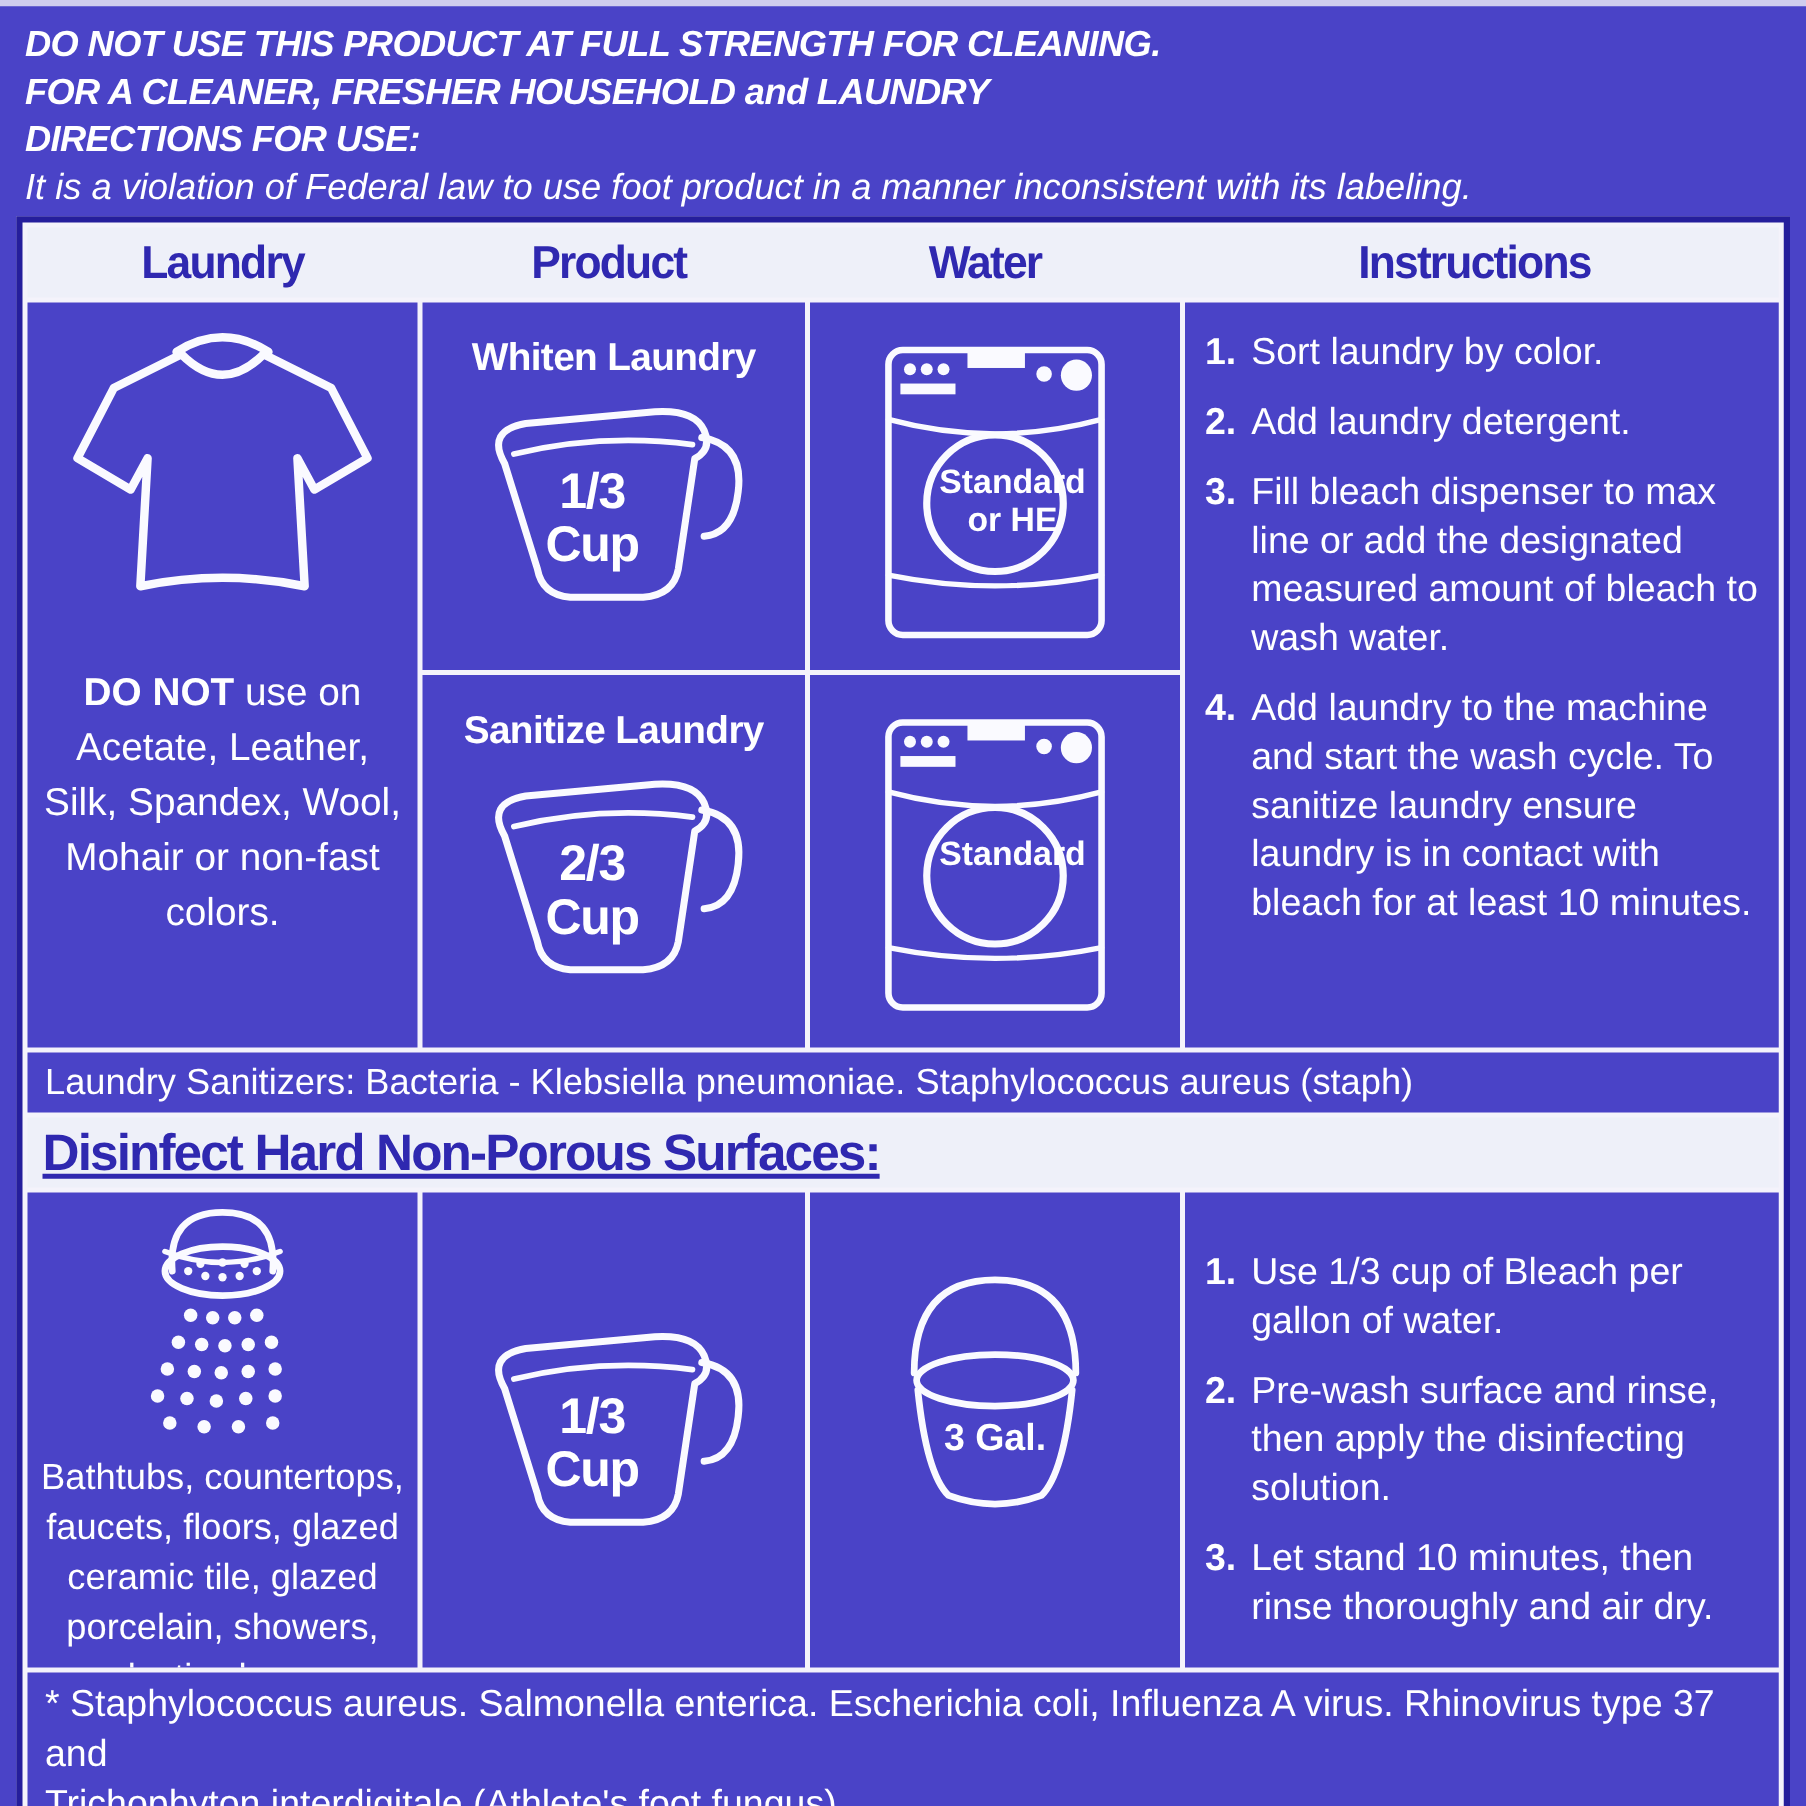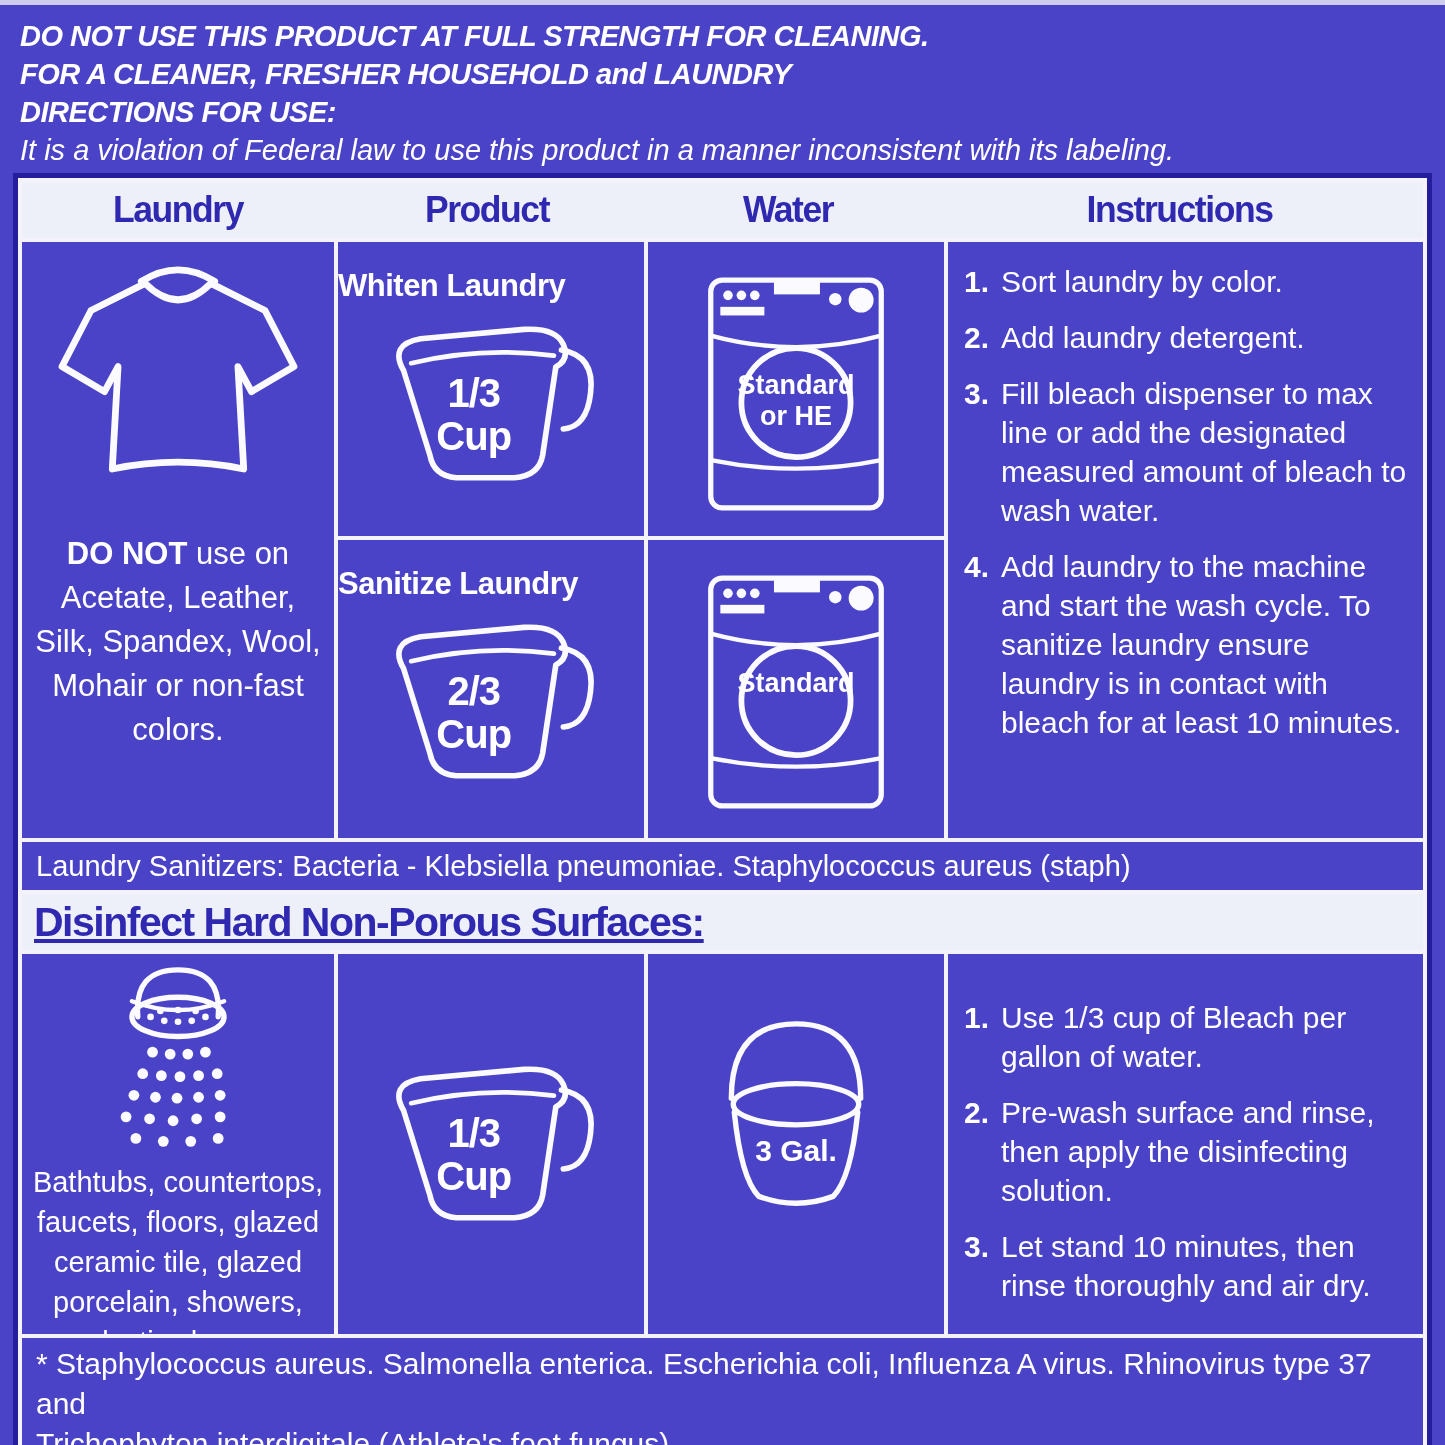--- a/index.html
+++ b/index.html
@@ -53,31 +53,31 @@
   .cell-laundry{grid-row:1 / span 2;grid-column:1}
   .cell-instructions{grid-row:1 / span 2;grid-column:4}
   
   .tshirt-wrap{margin:24px auto 0;width:252px}
   .warning{
     margin:34px auto 16px;width:94%;text-align:center;
     font-size:31px;line-height:44px;
   }
   .warning .b{font-weight:700}
   
-  .prod-title{margin-top:26px;text-align:left;font-size:31px;font-weight:700;letter-spacing:-0.5px}
+  .prod-title{margin-top:26px;text-align:center;font-size:31px;font-weight:700;letter-spacing:-0.5px}
   .cup-wrap{position:relative;width:216px;margin:14px auto 0}
   .cup-label{
     position:absolute;left:42%;top:56%;transform:translate(-50%,-50%);
     text-align:center;font-weight:700;font-size:40px;line-height:43px;letter-spacing:-1px;
   }
   .cup-wrap.solo{margin-top:104px}
   
   .washer-wrap{position:relative;width:182px;margin:32px auto 0}
   .washer-label{
-    position:absolute;left:0;top:40%;width:100%;
+    position:absolute;left:14px;top:40%;width:100%;
     text-align:center;font-weight:700;font-size:27px;line-height:31px;
   }
   
   .ins-list{padding:20px 8px 0 16px}
   .ins-item{display:flex;margin-bottom:17px}
   .ins-num{flex:0 0 37px;font-weight:700;font-size:30px;line-height:39px}
   .ins-txt{flex:1;font-size:30px;line-height:39px}
   .ins-list.lower{padding-top:44px}
   
   .band-blue{background:var(--cell-blue);color:var(--text-white)}
@@ -106,21 +106,21 @@
 </style>
 </head>
 <body>
 
 <div class="edge-strip"></div>
 
 <div class="top-text">
   <div class="top-line">DO NOT USE THIS PRODUCT AT FULL STRENGTH FOR CLEANING.</div>
   <div class="top-line">FOR A CLEANER, FRESHER HOUSEHOLD and LAUNDRY</div>
   <div class="top-line">DIRECTIONS FOR USE:</div>
-  <div class="top-line regular">It is a violation of Federal law to use this product in a manner inconsistent with its labeling.</div>
+  <div class="top-line regular">It is a violation of Federal law to use foot product in a manner inconsistent with its labeling.</div>
 </div>
 
 <div class="label-box">
 
   <div class="header-row cols">
     <div class="header-cell">Laundry</div>
     <div class="header-cell">Product</div>
     <div class="header-cell">Water</div>
     <div class="header-cell">Instructions</div>
   </div>

